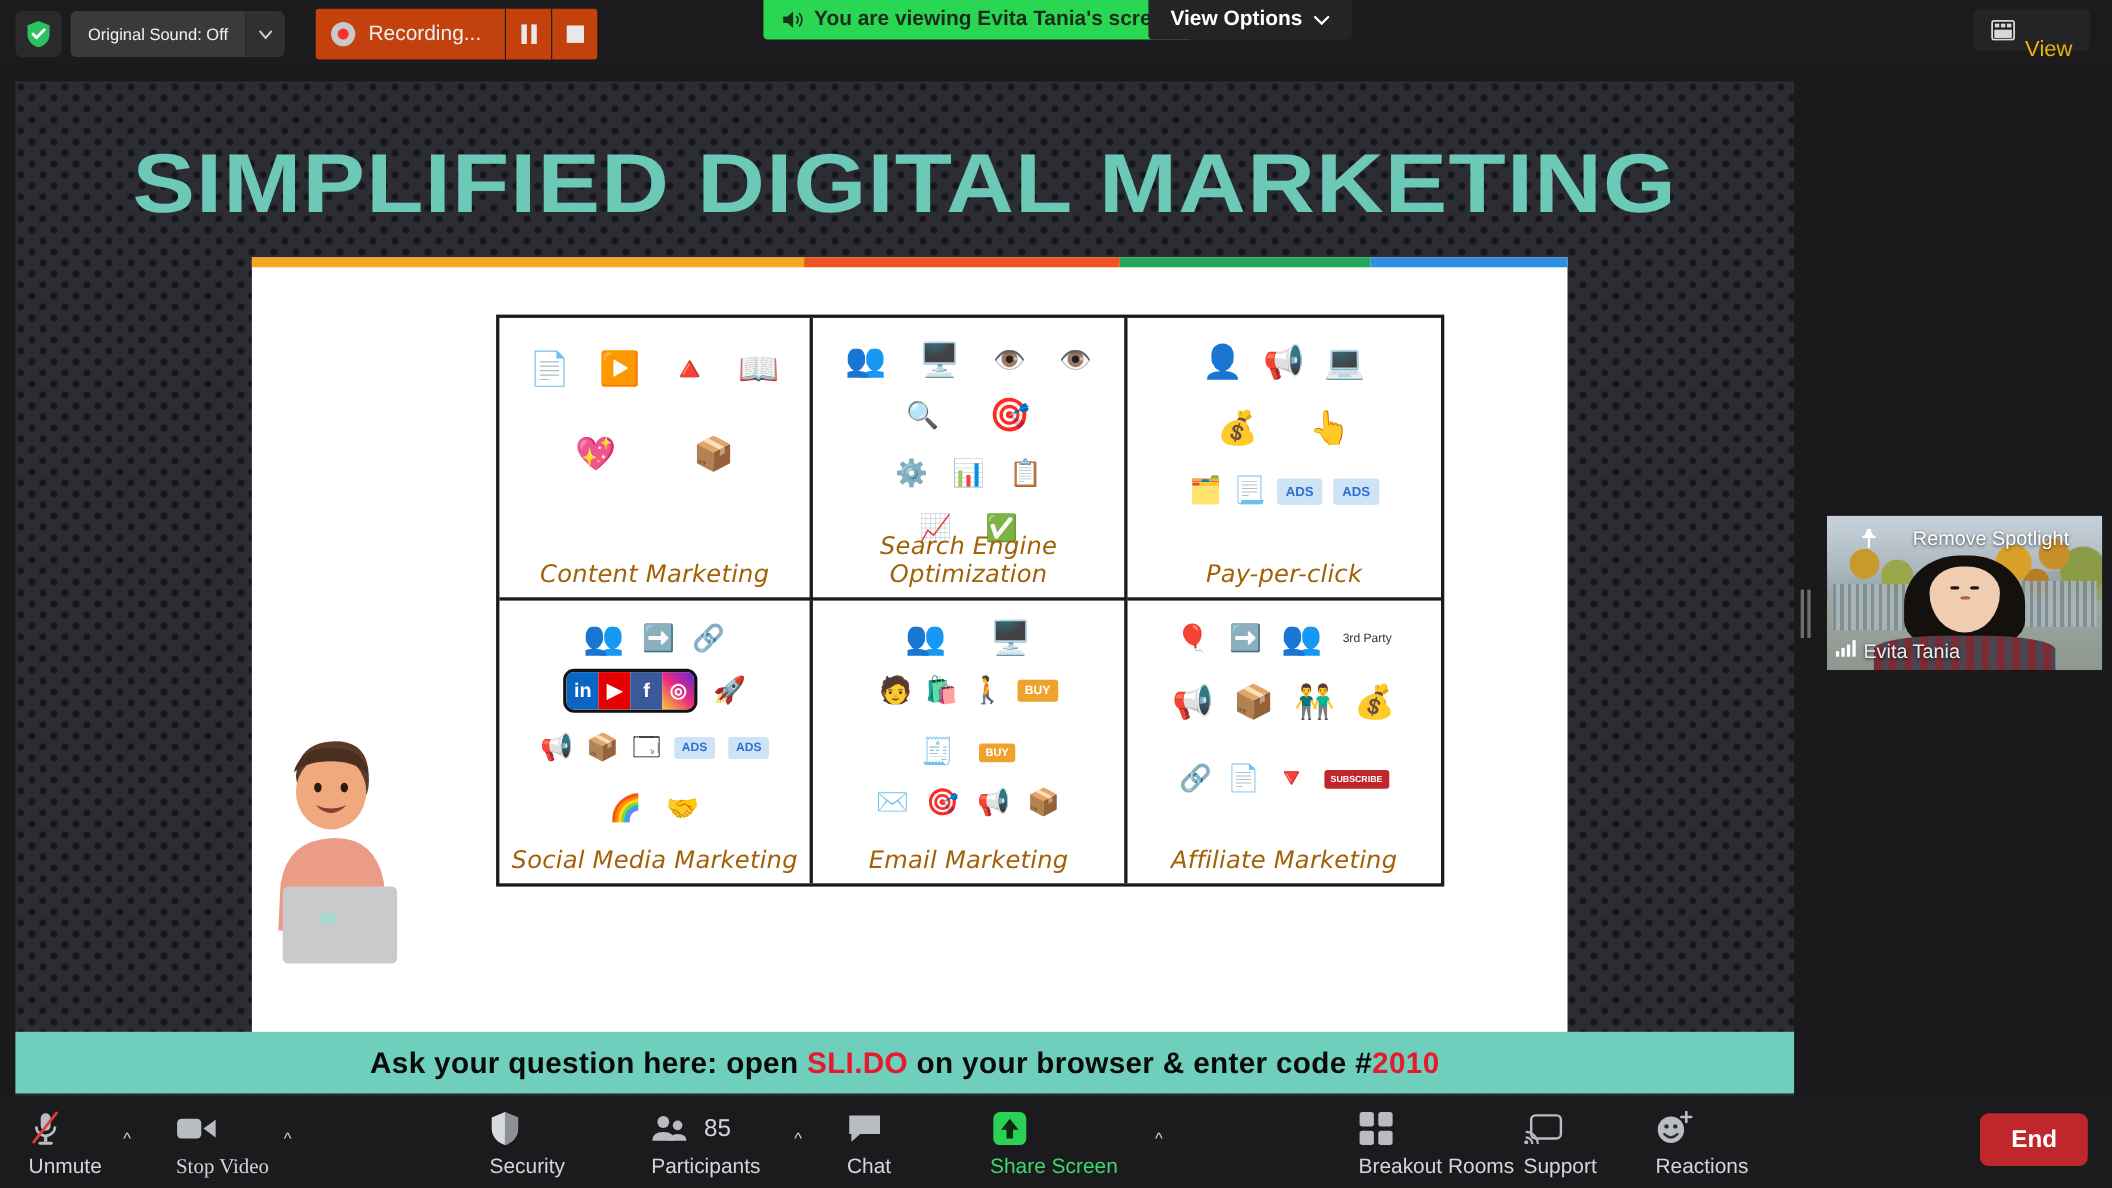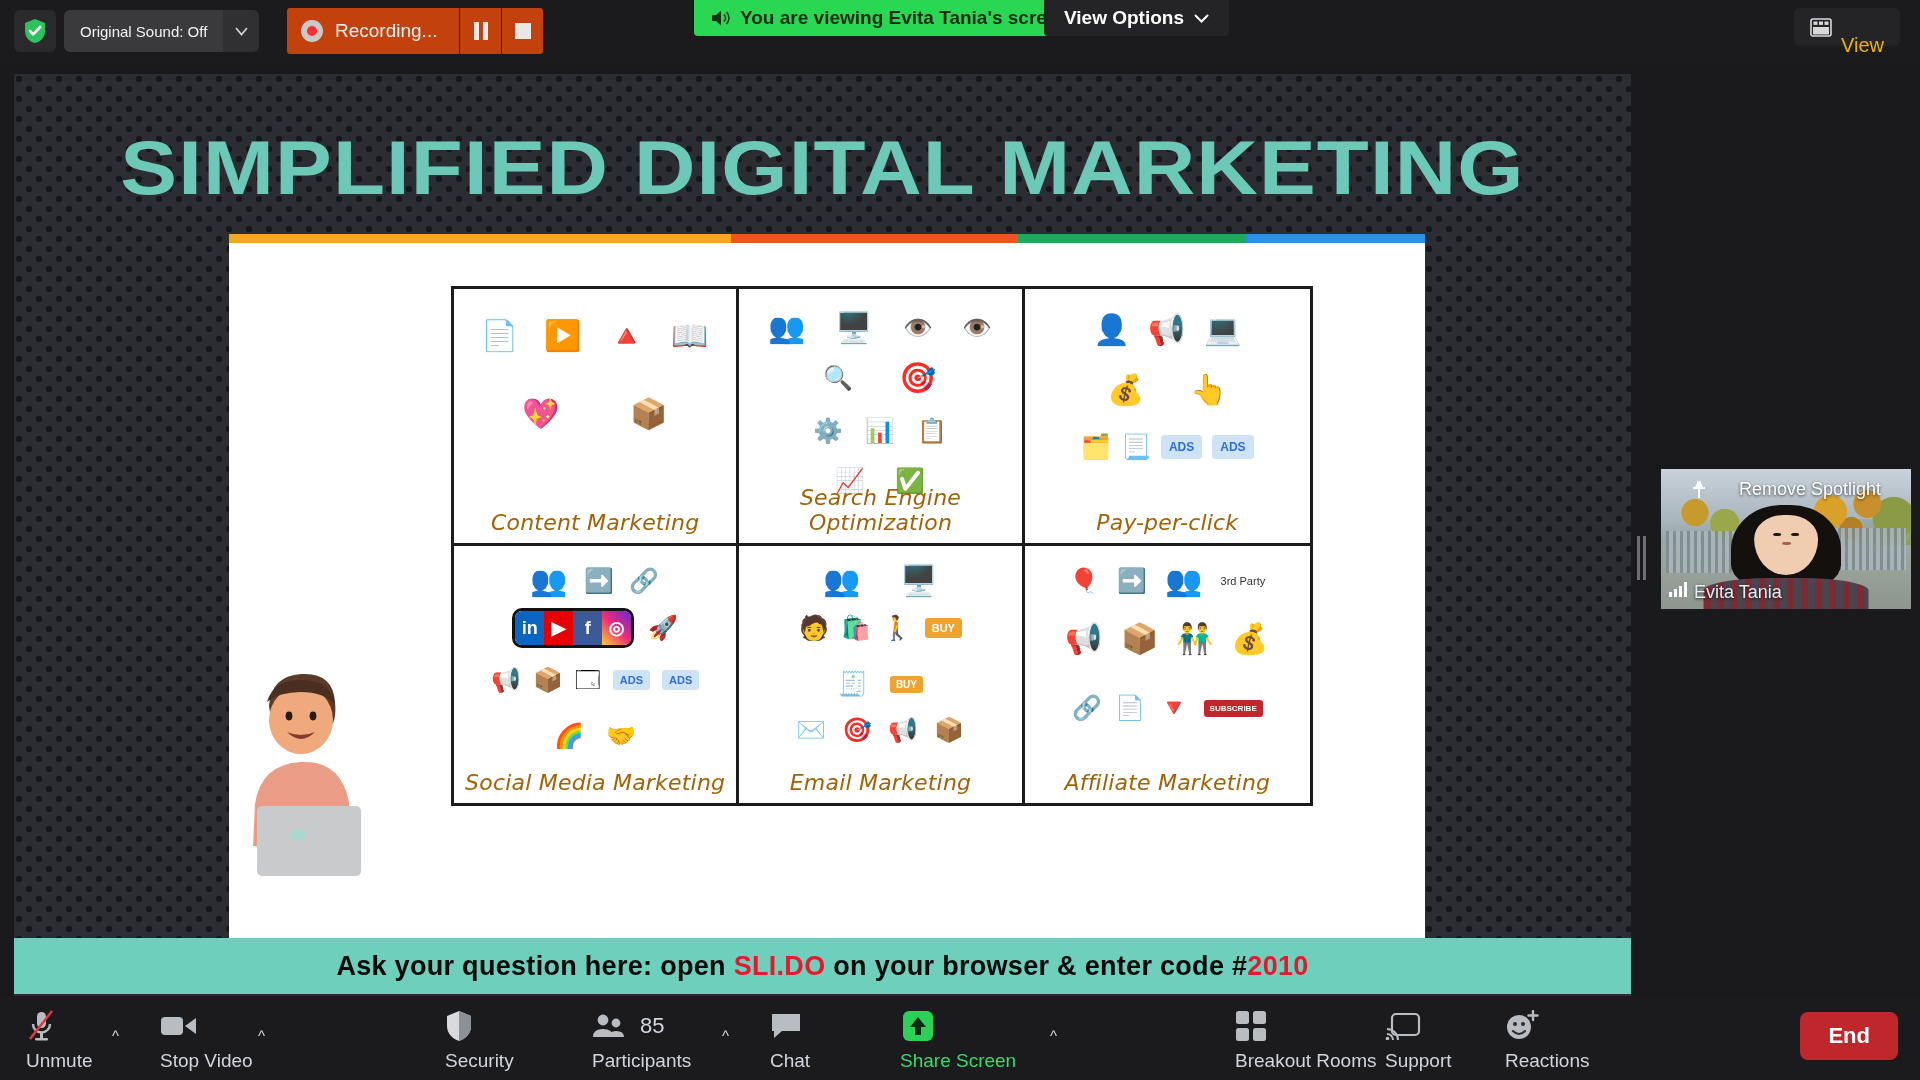--- a/index.html
+++ b/index.html
@@ -448,21 +448,21 @@
         <path d="M7 15 a8.5 8.5 0 0 0 17 0" stroke="#b9bcc0" stroke-width="2.4" fill="none"></path>
         <rect x="14" y="23" width="3" height="6" fill="#b9bcc0"></rect>
         <rect x="9" y="29" width="13" height="2.6" rx="1.3" fill="#b9bcc0"></rect>
         <line x1="4" y1="30" x2="26" y2="2" stroke="#e23b3b" stroke-width="2.4"></line>
       </svg>
     </span>
     <span class="tb-label">Unmute</span>
   </div>
   <span class="tb-caret" style="left:112px;">^</span>
 
-  <div class="tb-item" style="left:160px;width:110px;">
+  <div class="tb-item" style="left:160px;width:110px;font-family:Liberation Serif, serif;">
     <span class="tb-icon">
       <svg width="38" height="24" viewBox="0 0 38 24">
         <rect x="1" y="3" width="22" height="18" rx="4" fill="#b9bcc0"></rect>
         <path d="M25 12 L36 4 v16 Z" fill="#b9bcc0"></path>
       </svg>
     </span>
     <span class="tb-label">Stop Video</span>
   </div>
   <span class="tb-caret" style="left:258px;">^</span>
 

